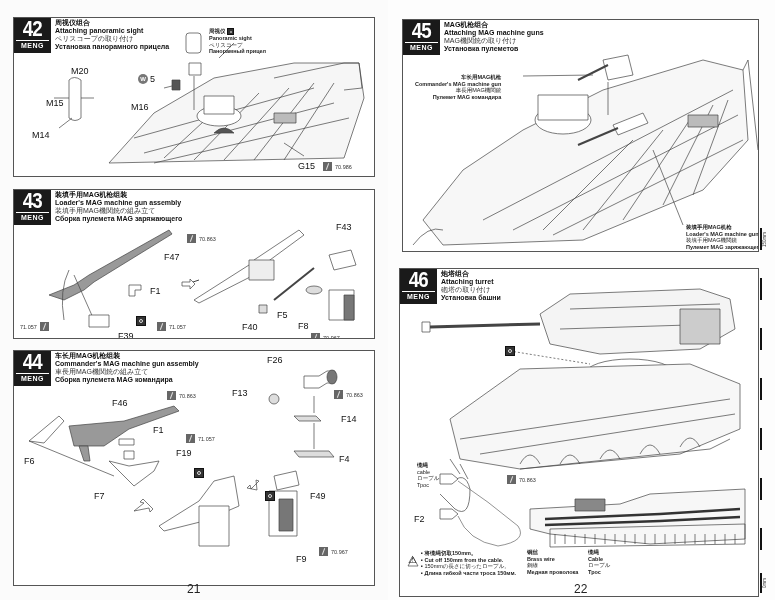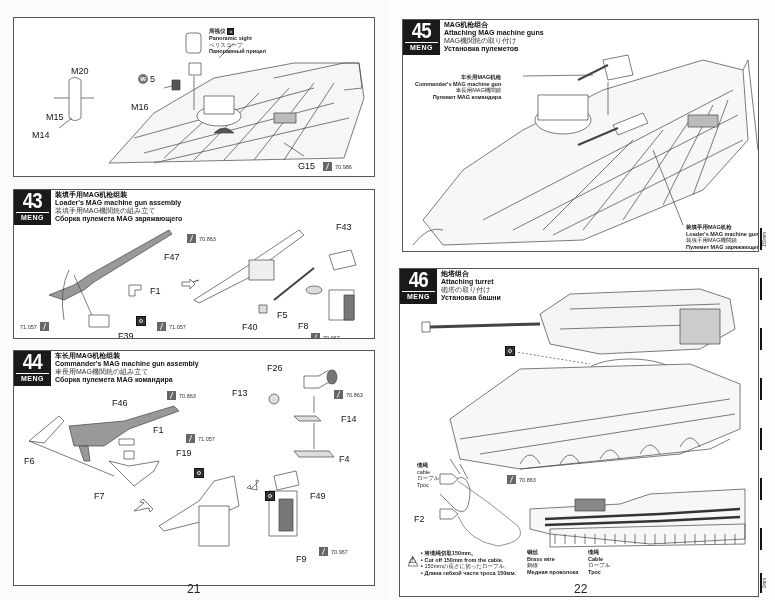--- a/index.html
+++ b/index.html
@@ -36,20 +36,32 @@
   .ruler { position: absolute; left: 758px; top: 228px; width: 10px; height: 366px; }
   .ruler .seg { position: absolute; left: 2px; width: 2px; background: #111; }
   .ruler .lbl { position: absolute; left: 4px; font-size: 4.5px; writing-mode: vertical-rl; transform: rotate(180deg); color: #333; }
 </style>
 </head>
 <body>
 
 <div class="page page-left">
 
   <div class="step-box" style="left:13px;top:17px;width:362px;height:160px;">
+    <div class="step-head">
+      <div class="badge">
+        <span class="num">42</span>
+        <span class="brand">MENG</span>
+      </div>
+      <div class="titles">
+        <div class="cn">周视仪组合</div>
+        <div class="en">Attaching panoramic sight</div>
+        <div class="jp">ペリスコープの取り付け</div>
+        <div class="ru">Установка панорамного прицела</div>
+      </div>
+    </div>
     <svg class="art" width="362" height="160">
       <g fill="none" stroke="#444" stroke-width="0.7">
         <path d="M95 145 L140 95 L200 60 L280 45 L345 45 L350 80 L330 140 L95 145 Z" fill="#f6f6f6"></path>
         <path d="M120 120 L300 70 M130 135 L320 85 M140 145 L335 100"></path>
         <path d="M150 140 L215 80 M180 142 L245 75 M210 142 L275 70 M240 142 L300 65 M270 142 L320 65"></path>
         <ellipse cx="205" cy="98" rx="22" ry="10" fill="#fff"></ellipse>
         <rect x="190" y="78" width="30" height="18" fill="#fff"></rect>
         <path d="M260 60 L330 45 L345 45 L348 70 L330 72"></path>
         <rect x="260" y="95" width="22" height="10" fill="#bbb"></rect>
         <path d="M200 115 q10 -10 20 0 z" fill="#555"></path>
@@ -66,21 +78,21 @@
         <line x1="220" y1="25" x2="205" y2="40"></line>
       </g>
     </svg>
     <div class="note" style="left:195px;top:10px;">
       <div><b>周视仪</b> <span class="glue" style="position:relative;display:inline-block;width:7px;height:7px;vertical-align:middle;"></span></div>
       <div><b>Panoramic sight</b></div>
       <div>ペリスコープ</div>
       <div><b>Панорамный прицел</b></div>
     </div>
     <span class="part" style="left:57px;top:48px;">M20</span>
-    <span class="part" style="left:13px;top:94px;padding-left:19px;">M15</span>
+    <span class="part" style="left:13px;top:80px;padding-left:19px;">M15</span>
     <span class="part" style="left:81px;top:84px;padding-left:36px;">M16</span>
     <span class="part" style="left:18px;top:112px;">M14</span>
     <span style="position:absolute;left:124px;top:56px;width:10px;height:10px;border-radius:50%;background:#777;color:#fff;font-size:6px;text-align:center;line-height:10px;font-weight:bold;">W</span>
     <span class="part" style="left:136px;top:56px;">5</span>
     <span class="part" style="left:284px;top:143px;">G15</span>
     <div class="paint" style="left:309px;top:144px;">
       <span class="sw"></span>
       <span>70.986</span>
     </div>
   </div>
@@ -177,21 +189,21 @@
         <path d="M300 45 L300 62 M300 72 L300 98"></path>
         <path d="M120 160 l10 -8 l-4 -1 l3 -3 l10 10 l-3 3 l-1 -4 z" fill="#fff"></path>
         <path d="M245 130 l-8 8 l-1 -4 l-3 3 l10 2 l-1 -10 z" fill="#fff"></path>
       </g>
     </svg>
     <span class="part" style="left:98px;top:47px;">F46</span>
     <span class="part" style="left:139px;top:74px;">F1</span>
     <span class="part" style="left:10px;top:105px;">F6</span>
     <span class="part" style="left:162px;top:97px;">F19</span>
     <span class="part" style="left:80px;top:140px;">F7</span>
-    <span class="part" style="left:253px;top:12px;text-align:right;">F26</span>
+    <span class="part" style="left:253px;top:4px;text-align:right;">F26</span>
     <span class="part" style="left:218px;top:37px;">F13</span>
     <span class="part" style="left:327px;top:63px;">F14</span>
     <span class="part" style="left:325px;top:103px;">F4</span>
     <span class="part" style="left:296px;top:140px;">F49</span>
     <span class="part" style="left:282px;top:203px;">F9</span>
     <div class="paint" style="left:153px;top:40px;">
       <span class="sw"></span>
       <span>70.863</span>
     </div>
     <div class="paint" style="left:172px;top:83px;">

